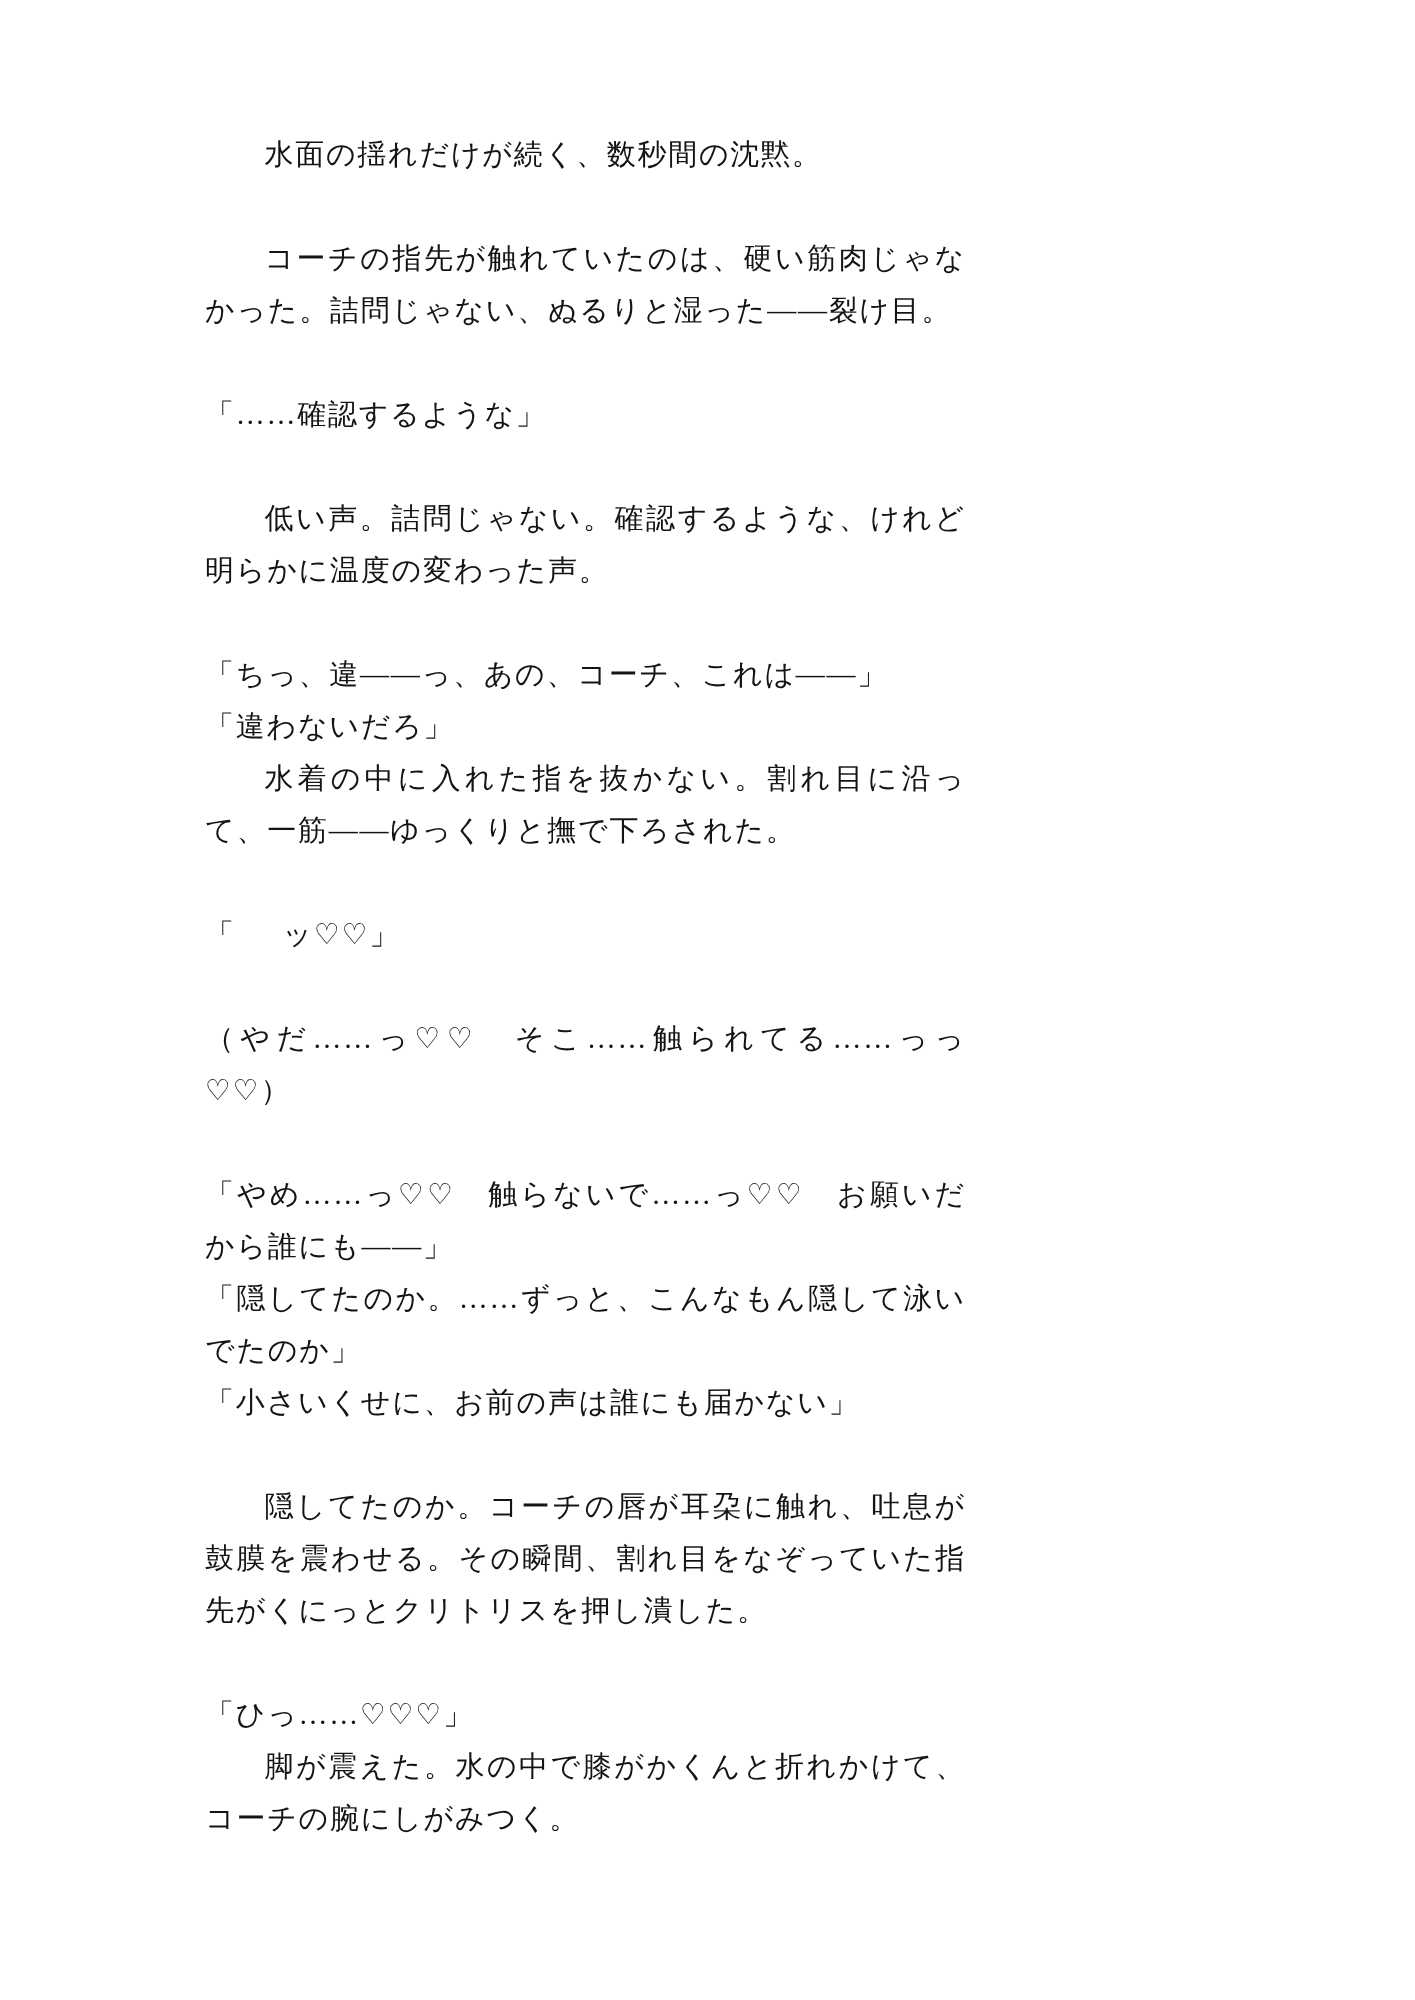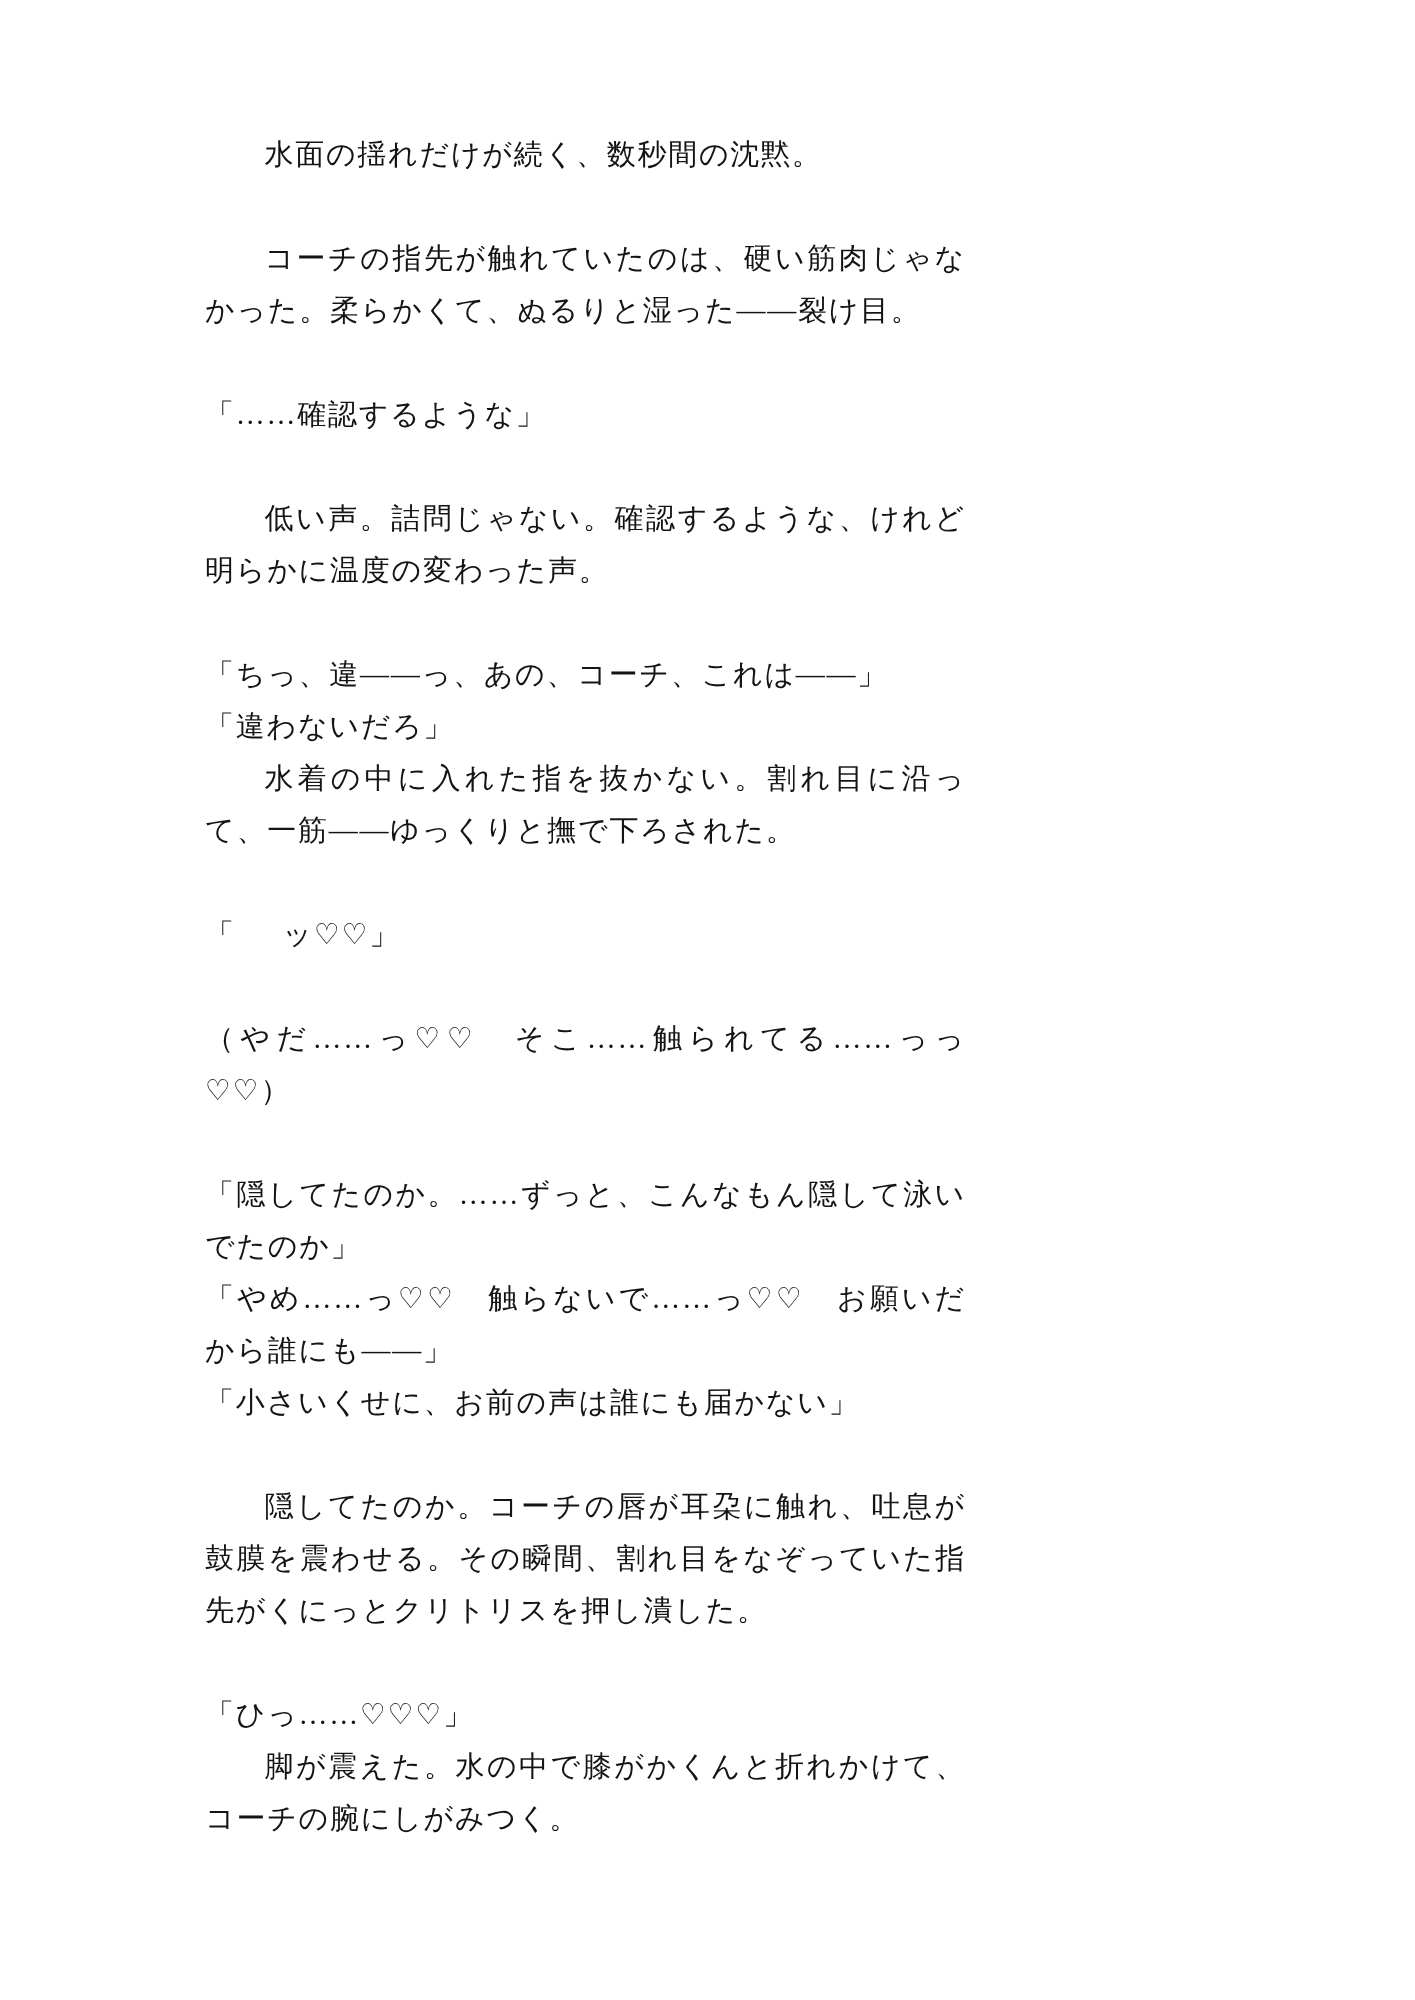--- a/index.html
+++ b/index.html
@@ -42,42 +42,42 @@
 </style>
 </head>
 <body>
 
 <div class="page">
   <div class="body-text">
 
     <p class="para indent">水面の揺れだけが続く、数秒間の沈黙。</p>
     <div class="gap"></div>
 
-    <p class="para indent">コーチの指先が触れていたのは、硬い筋肉じゃなかった。柔らかくて、ぬるりと湿った――裂け目。</p>
+    <p class="para indent">コーチの指先が触れていたのは、硬い筋肉じゃなかった。詰問じゃない、ぬるりと湿った――裂け目。</p>
     <div class="gap"></div>
 
     <p class="para">「……確認するような」</p>
     <div class="gap"></div>
 
     <p class="para indent">低い声。詰問じゃない。確認するような、けれど明らかに温度の変わった声。</p>
     <div class="gap"></div>
 
     <p class="para">「ちっ、違――っ、あの、コーチ、これは――」</p>
     <p class="para">「違わないだろ」</p>
     <p class="para indent">水着の中に入れた指を抜かない。割れ目に沿って、一筋――ゆっくりと撫で下ろされた。</p>
     <div class="gap"></div>
 
     <p class="para">「ンﾞッ♡♡」</p>
     <div class="gap"></div>
 
     <p class="para">（やだ……っ♡♡　そこ……触られてる……っっ♡♡）</p>
     <div class="gap"></div>
 
+    <p class="para">「やめ……っ♡♡　触らないで……っ♡♡　お願いだから誰にも――」</p>
     <p class="para">「隠してたのか。……ずっと、こんなもん隠して泳いでたのか」</p>
-    <p class="para">「やめ……っ♡♡　触らないで……っ♡♡　お願いだから誰にも――」</p>
     <p class="para">「小さいくせに、お前の声は誰にも届かない」</p>
     <div class="gap"></div>
 
     <p class="para indent">隠してたのか。コーチの唇が耳朶に触れ、吐息が鼓膜を震わせる。その瞬間、割れ目をなぞっていた指先がくにっとクリトリスを押し潰した。</p>
     <div class="gap"></div>
 
     <p class="para">「ひっ……♡♡♡」</p>
     <p class="para indent">脚が震えた。水の中で膝がかくんと折れかけて、コーチの腕にしがみつく。</p>
     <div class="gap"></div>
 

